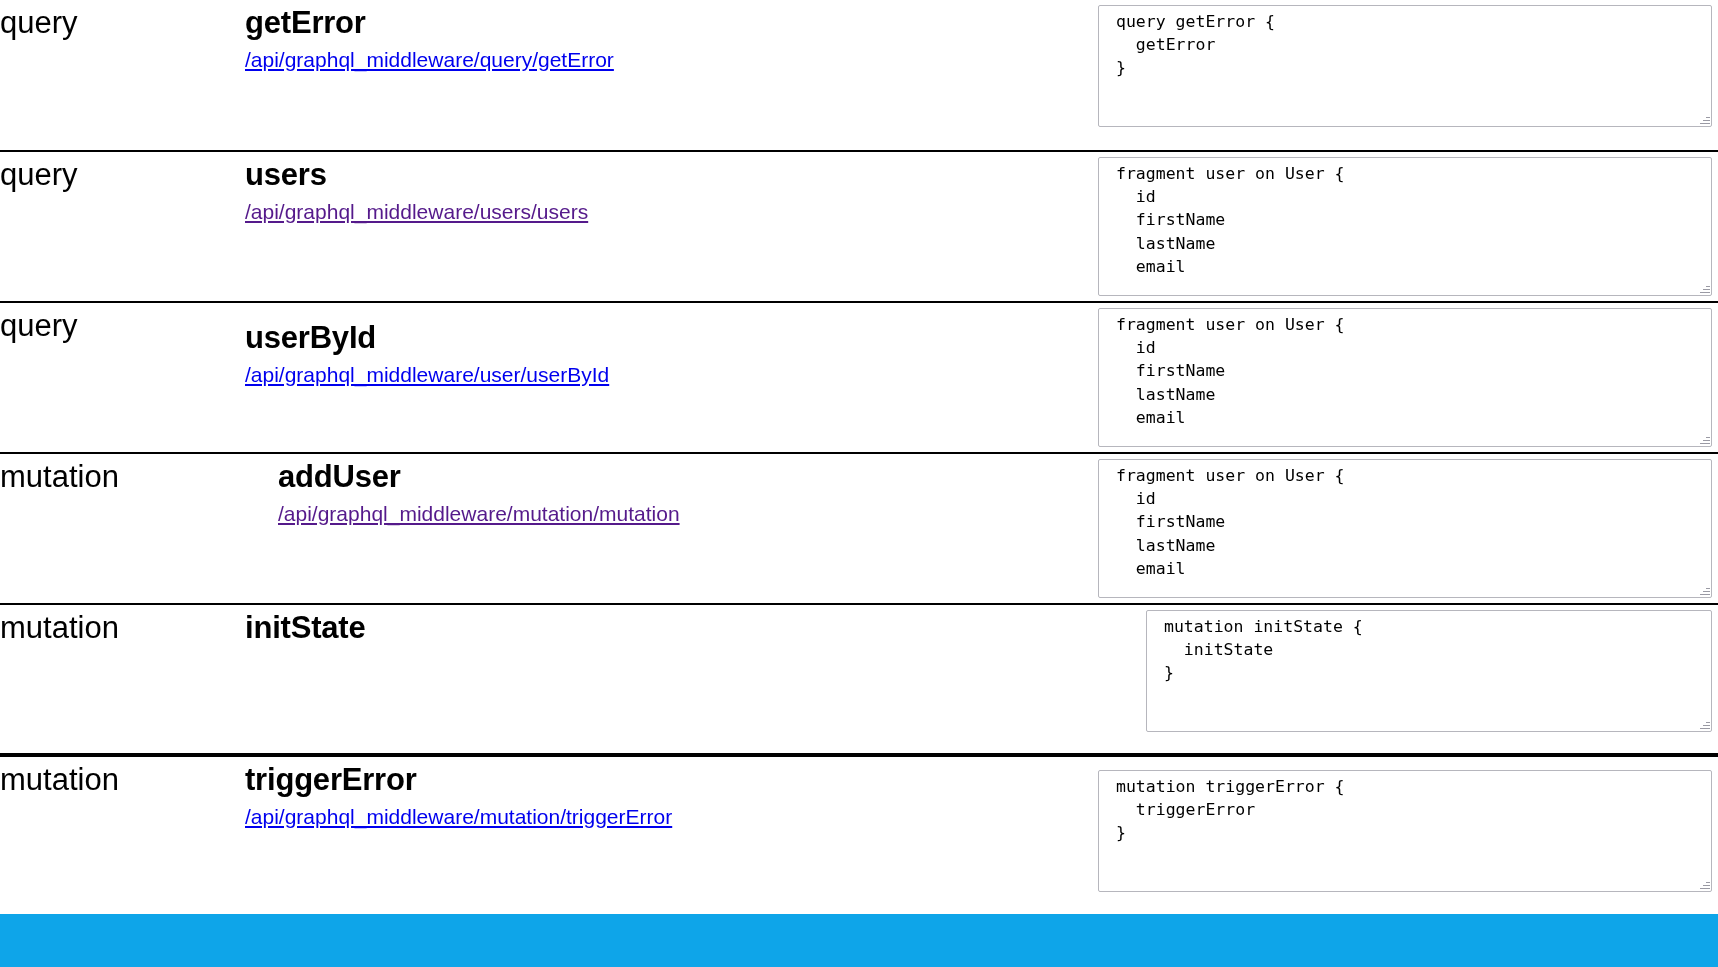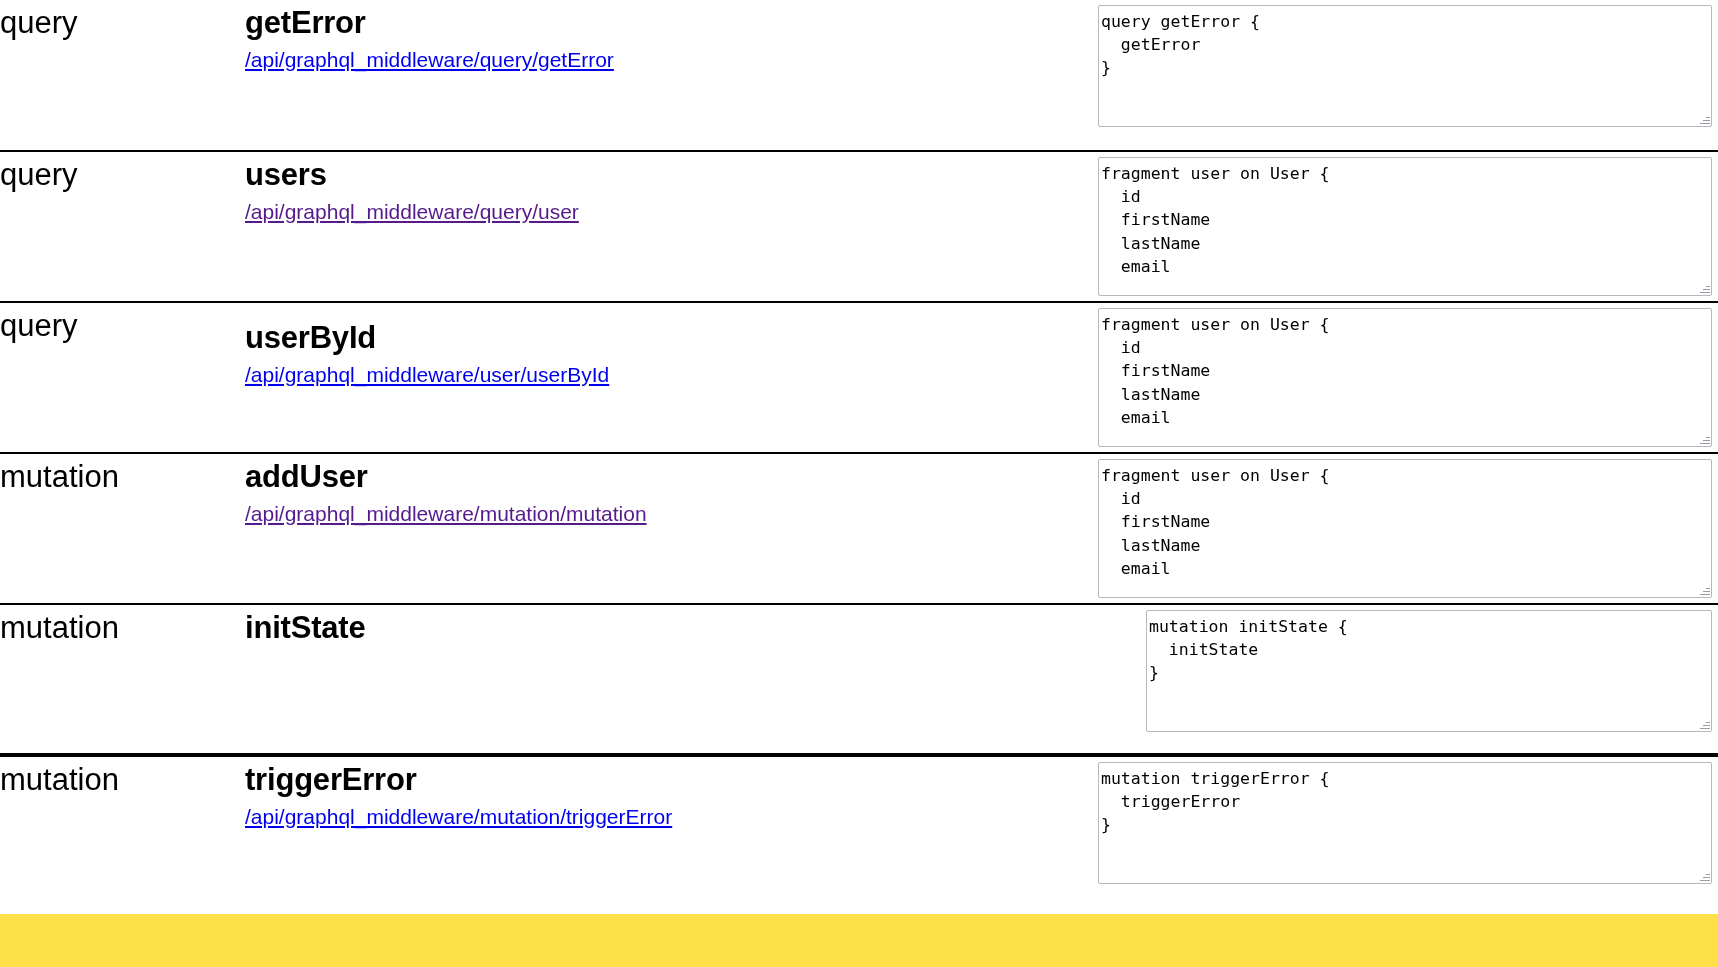--- a/index.html
+++ b/index.html
@@ -6,21 +6,21 @@
   html, body {
     margin: 0; padding: 0;
     background: #ffffff;
     font-family: "Liberation Sans", sans-serif;
   }
   #page {
     width: 1718px;
     height: 967px;
     position: relative;
     overflow: hidden;
-    background: #fde047;
+    background: #0ea5e9;
   }
   .op-row {
     position: relative;
     width: 100%;
     border-bottom: 2px solid #000000;
     background: #ffffff;
   }
   .op-row.thick-sep { border-bottom: 4px solid #000000; }
   .op-row.last { border-bottom: none; }
 
@@ -60,21 +60,21 @@
     position: absolute;
     left: 1098px;
     right: 6px;
   }
   .code-box {
     width: 100%;
     height: 100%;
     border: 1px solid #b6b6bd;
     border-radius: 2px;
     background: #ffffff;
-    padding: 4px 2px 2px 2px;
+    padding: 4px 2px 2px 17px;
     font-family: "DejaVu Sans Mono", "Liberation Mono", monospace;
     font-size: 16.5px;
     line-height: 23.2px;
     color: #000000;
     white-space: pre;
     overflow: hidden;
     position: relative;
     resize: none;
     display: block;
   }
@@ -117,21 +117,21 @@
           <i></i>
           <i></i>
         </span>
     </div>
   </div>
 
   <div class="op-row" style="height:151px;">
     <div class="op-type" style="top:6px;">query</div>
     <div class="op-body" style="top:5px;">
       <div class="op-name">users</div>
-      <a class="op-link visited" href="#">/api/graphql_middleware/query/user</a>
+      <a class="op-link visited" href="#">/api/graphql_middleware/users/users</a>
     </div>
     <div class="code-wrap" style="top:5px;height:139px;">
       <textarea class="code-box" spellcheck="false" style="">fragment user on User {
   id
   firstName
   lastName
   email</textarea>
       <span class="resize-grip">
           <i></i>
           <i></i>
@@ -155,21 +155,21 @@
       <span class="resize-grip">
           <i></i>
           <i></i>
           <i></i>
         </span>
     </div>
   </div>
 
   <div class="op-row" style="height:151px;">
     <div class="op-type" style="top:6px;">mutation</div>
-    <div class="op-body" style="top:5px;">
+    <div class="op-body" style="top:5px;margin-left:33px;">
       <div class="op-name">addUser</div>
       <a class="op-link visited" href="#">/api/graphql_middleware/mutation/mutation</a>
     </div>
     <div class="code-wrap" style="top:5px;height:139px;">
       <textarea class="code-box" spellcheck="false" style="">fragment user on User {
   id
   firstName
   lastName
   email</textarea>
       <span class="resize-grip">
@@ -196,21 +196,21 @@
         </span>
     </div>
   </div>
 
   <div class="op-row last" style="height:157px;">
     <div class="op-type" style="top:6px;">mutation</div>
     <div class="op-body" style="top:5px;">
       <div class="op-name">triggerError</div>
       <a class="op-link unvisited" href="#">/api/graphql_middleware/mutation/triggerError</a>
     </div>
-    <div class="code-wrap" style="top:5px;height:122px;">
+    <div class="code-wrap" style="top:13px;height:122px;">
       <textarea class="code-box" spellcheck="false" style="">mutation triggerError {
   triggerError
 }</textarea>
       <span class="resize-grip">
           <i></i>
           <i></i>
           <i></i>
         </span>
     </div>
   </div>

